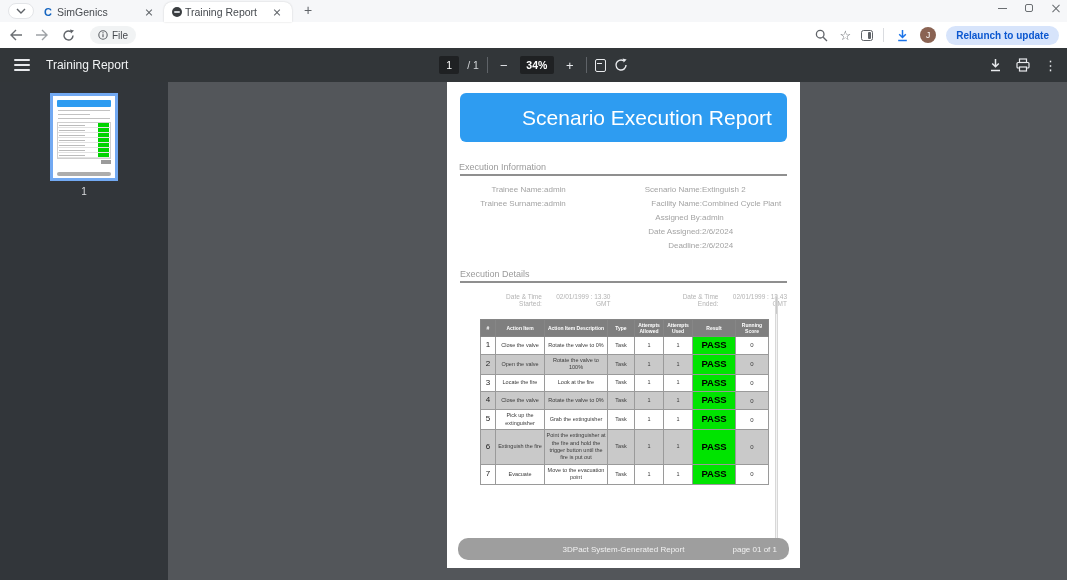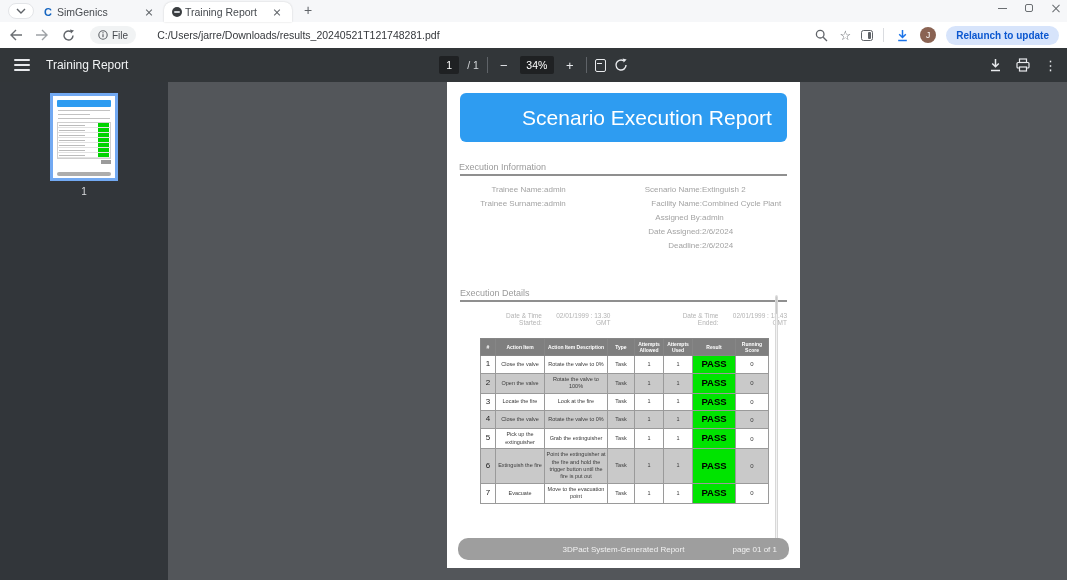--- a/index.html
+++ b/index.html
@@ -48,21 +48,21 @@
 
   
   .pdftoolbar { height:34px; background:#323639; display:flex; align-items:center; padding:0 14px; position:relative; color:#e8eaed; }
   .hamburger { width:16px; display:flex; flex-direction:column; gap:3px; margin-right:16px; }
   .hamburger div { height:2px; background:#e8eaed; border-radius:1px; }
   .doc-title { font-size:12px; color:#f1f3f4; }
   .center-controls { position:absolute; left:0; right:0; margin:auto; width:236px; display:flex; align-items:center; gap:8px; justify-content:center; }
   .dark-input { background:#1f2123; color:#fff; font-size:10.5px; display:flex; align-items:center; justify-content:center;
     height:18px; border-radius:2px; }
   .page-input { width:20px; }
-  .zoom-input { width:34px; }
+  .zoom-input { width:34px;font-weight:bold; }
   .page-total { font-size:10.5px; color:#d4d7da; white-space:nowrap; }
   .tsep { width:1px; height:16px; background:#5f6368; }
   .tbtn { font-size:13px; color:#e8eaed; width:16px; text-align:center; }
   .fit-ic { width:11px; height:13px; border:1.4px solid #e8eaed; border-radius:2px; position:relative; }
   .fit-ic::after { content:""; position:absolute; left:1.5px; top:3px; width:5px; height:1.4px; background:#e8eaed; }
   .right-controls { position:absolute; right:10px; display:flex; align-items:center; gap:14px; }
   .overflow-dots { font-size:13px; color:#e8eaed; }
 
   
   .viewer { display:flex; height:498px; }
@@ -78,21 +78,21 @@
   .mini-score { width:10px; height:4px; background:#9b9b9b; margin:1px 2px 0 auto; }
   .mini-footer { height:4px; background:#adadad; border-radius:2px; margin:8px 2px 0; }
   .thumb-label { text-align:center; color:#d8dadd; font-size:10px; margin-top:5px; }
 
   .page-area { flex:1; position:relative; background:#53565a; }
   .pdf-page { position:absolute; left:279px; top:0; width:353px; height:486px; background:#fff; }
 
   .banner { margin:11px 13px 0; height:49px; background:#2e9cf1; border-radius:6px;
     display:flex; align-items:center; justify-content:center; color:#fff; font-size:21px;padding-left:47px; }
   .sec { margin:0 13px; color:#9a9a9a; font-size:9px; }
-  .sec.first { margin-top:20px;margin-left:12px; } .sec.second { margin-top:33px; }
+  .sec.first { margin-top:20px;margin-left:12px; } .sec.second { margin-top:14px; }
   .sec-line { margin:2px 13px 0; border-top:2px solid #8f8f8f; }
 
   .info-cols { display:flex; padding:0 13px; margin-top:9px; }
   .col-l { width:152px; padding-left:17px; }
   .col-r { flex:1; padding-left:20px; }
   .frow { display:flex; margin-bottom:5px; font-size:8px; color:#a3a3a3;text-align:right; }
   .col-l .flabel { width:67px; } .col-r .flabel { width:70px; }
 
   .details-row { display:flex; padding:0 13px 0 43px; margin-top:10px; font-size:6.5px; color:#b3b3b3; gap:58px; }
   .details-row .frow { margin:0; font-size:6.5px; color:#b3b3b3; }
@@ -167,21 +167,20 @@
   </span>
   <div class="omnibox">
     <span class="site-chip">
       <svg width="10" height="10" viewBox="0 0 10 10">
         <circle cx="5" cy="5" r="4.2" fill="none" stroke="#5f6368" stroke-width="1.1"></circle>
         <rect x="4.4" y="4.2" width="1.2" height="3" fill="#5f6368"></rect>
         <rect x="4.4" y="2.2" width="1.2" height="1.2" fill="#5f6368"></rect>
         </svg>
       <span>File</span>
     </span>
-    <span class="url">C:/Users/jarre/Downloads/results_20240521T121748281.pdf</span>
   </div>
   <div class="bar-right">
     <span class="nav-ic">
       <svg width="13" height="13" viewBox="0 0 13 13">
         <circle cx="5.2" cy="5.2" r="3.8" fill="none" stroke="#5f6368" stroke-width="1.3"></circle>
         <line x1="8.2" y1="8.2" x2="12" y2="12" stroke="#5f6368" stroke-width="1.3"></line>
         </svg>
     </span>
     <span class="star-glyph">☆</span>
     <span class="panel-ic"></span>

